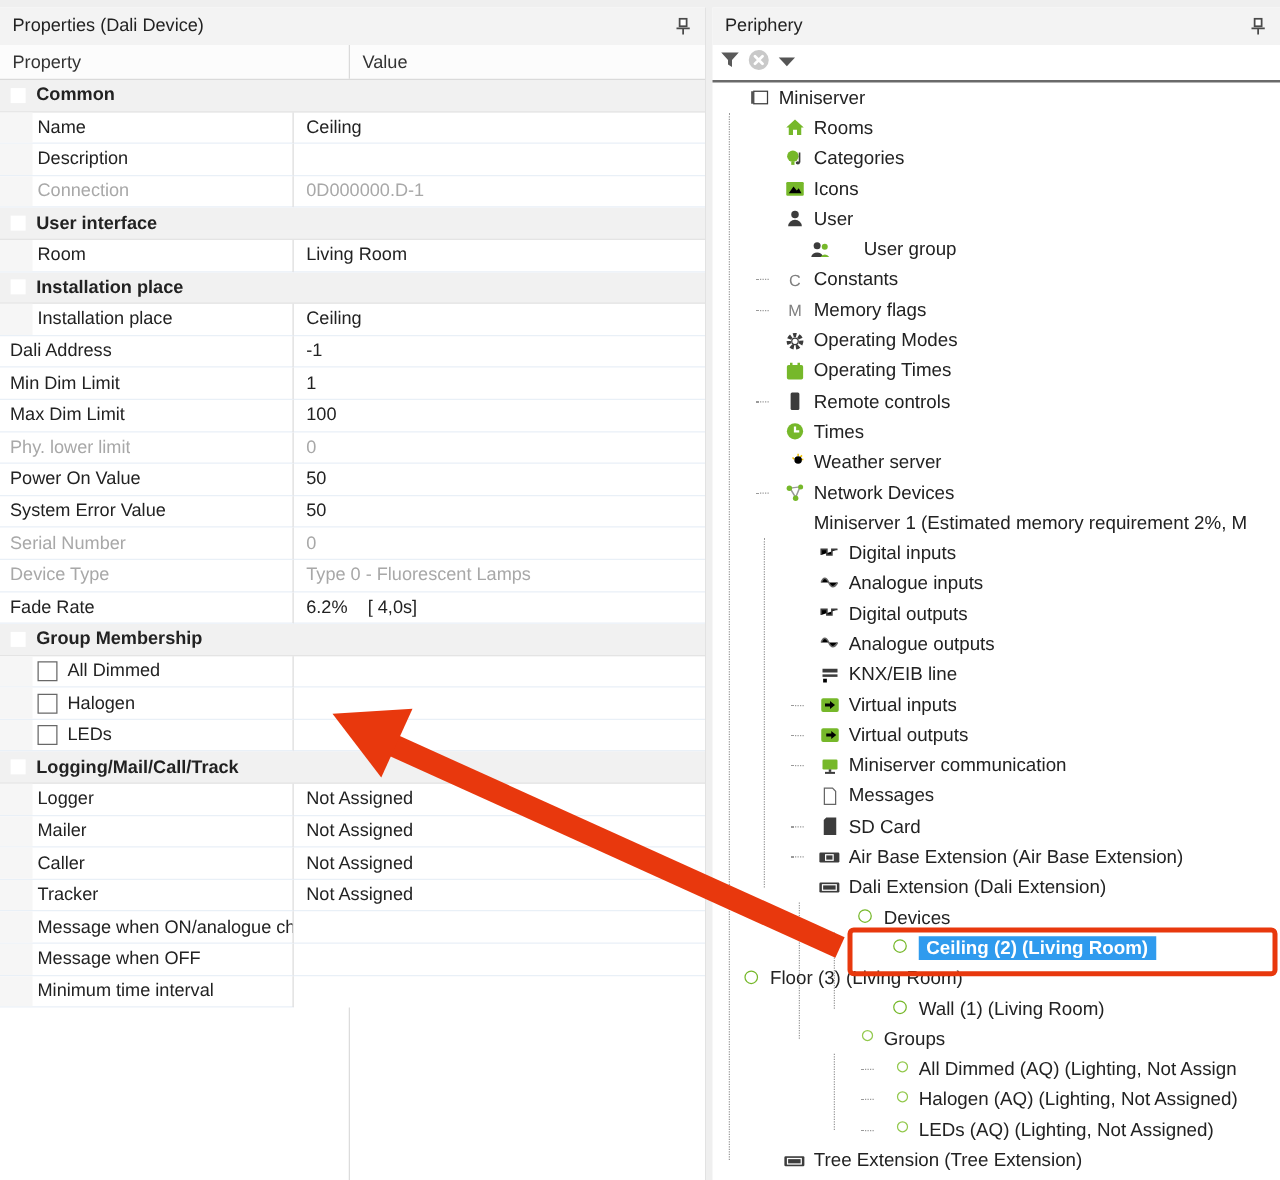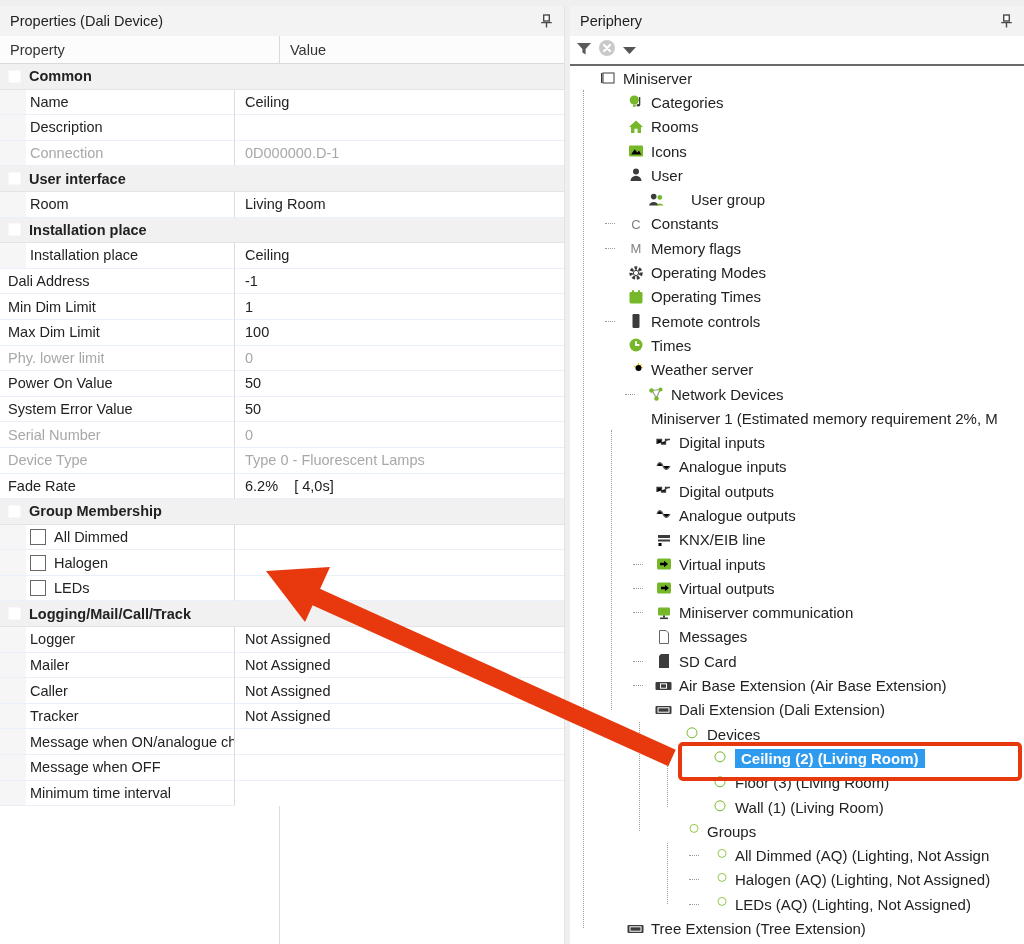--- a/index.html
+++ b/index.html
@@ -338,40 +338,40 @@
         <span class="tlabel">Miniserver</span>
       </div>
       <div class="trow" style="padding-left: 35px;">
         <span class="texp"><svg width="13" height="13" viewBox="0 0 13 13">
             <rect x="0.5" y="0.5" width="12" height="12" fill="#fff" stroke="#8a8a8a/">
               <path d="M3.2 6.5 H9.8 M6.5 3.2 V9.8" stroke="#333" stroke-width="1.2/"></path>
             </rect>
           </svg></span>
         <span class="ticon">
           <svg width="16" height="16" viewBox="0 0 16 16">
+            <polygon points="8,1.5 15,8 13,8 13,14 9.6,14 9.6,9.8 6.4,9.8 6.4,14 3,14 3,8 1,8" fill="#76b82a"></polygon>
+          </svg>
+        </span>
+        <span class="tlabel">Rooms</span>
+      </div>
+      <div class="trow" style="padding-left: 35px;">
+        <span class="texp"><svg width="13" height="13" viewBox="0 0 13 13">
+            <rect x="0.5" y="0.5" width="12" height="12" fill="#fff" stroke="#8a8a8a/">
+              <path d="M3.2 6.5 H9.8 M6.5 3.2 V9.8" stroke="#333" stroke-width="1.2/"></path>
+            </rect>
+          </svg></span>
+        <span class="ticon">
+          <svg width="16" height="16" viewBox="0 0 16 16">
             <circle cx="6.3" cy="6" r="4.6" fill="#76b82a"></circle>
             <rect x="5" y="10.5" width="2.6" height="2.4" fill="#76b82a"></rect>
             <rect x="11" y="3" width="1.3" height="8" fill="#3c3c3c"></rect>
             <ellipse cx="10.3" cy="11.2" rx="1.7" ry="1.3" fill="#3c3c3c"></ellipse>
           </svg>
         </span>
         <span class="tlabel">Categories</span>
-      </div>
-      <div class="trow" style="padding-left: 35px;">
-        <span class="texp"><svg width="13" height="13" viewBox="0 0 13 13">
-            <rect x="0.5" y="0.5" width="12" height="12" fill="#fff" stroke="#8a8a8a/">
-              <path d="M3.2 6.5 H9.8 M6.5 3.2 V9.8" stroke="#333" stroke-width="1.2/"></path>
-            </rect>
-          </svg></span>
-        <span class="ticon">
-          <svg width="16" height="16" viewBox="0 0 16 16">
-            <polygon points="8,1.5 15,8 13,8 13,14 9.6,14 9.6,9.8 6.4,9.8 6.4,14 3,14 3,8 1,8" fill="#76b82a"></polygon>
-          </svg>
-        </span>
-        <span class="tlabel">Rooms</span>
       </div>
       <div class="trow" style="padding-left: 35px;">
         <span class="texp"><svg width="13" height="13" viewBox="0 0 13 13">
             <rect x="0.5" y="0.5" width="12" height="12" fill="#fff" stroke="#8a8a8a/">
               <path d="M3.2 6.5 H9.8 M6.5 3.2 V9.8" stroke="#333" stroke-width="1.2/"></path>
             </rect>
           </svg></span>
         <span class="ticon">
           <svg width="16" height="16" viewBox="0 0 16 16">
             <rect x="1" y="2.5" width="14" height="11" rx="1" fill="#76b82a"></rect>
@@ -519,21 +519,21 @@
             <g stroke="#f2c200" stroke-width="1.2">
               <path d="M10.5 1 v2 M14.7 5.5 h-2 M13.6 2.3 l-1.4 1.4 M6 4 l1.5 1.4"></path>
             </g>
             <circle cx="10.5" cy="6" r="3" fill="#f2c200/">
               <path d="M1.5 12.8 a3.2 3.2 0 0 1 1.2-6.2 a4 4 0 0 1 7.6 1 a2.6 2.6 0 0 1 .6 5.2 z" fill="#6c96c2/"></path>
             </circle>
           </svg>
         </span>
         <span class="tlabel">Weather server</span>
       </div>
-      <div class="trow" style="padding-left: 35px; margin-left: 20px;">
+      <div class="trow" style="padding-left: 35px;">
         <span class="tstub"></span>
         <span class="ticon">
           <svg width="16" height="16" viewBox="0 0 16 16">
             <g stroke="#9a9a9a" stroke-width="1.2">
               <path d="M4 4.5 L12 3.5 M4 4.5 L8.5 12 M12 3.5 L8.5 12"></path>
             </g>
             <circle cx="3.5" cy="4.5" r="2.2" fill="#76b82a"></circle>
             <circle cx="12.5" cy="3.5" r="2" fill="#76b82a"></circle>
             <circle cx="8.5" cy="12.5" r="2.2" fill="#76b82a"></circle>
           </svg>
@@ -757,21 +757,21 @@
         <span class="ticon">
           <svg width="16" height="16" viewBox="0 0 16 16">
             <circle cx="8" cy="6.8" r="5" fill="#fff" stroke="#76b82a" stroke-width="2.2/">
               <text x="8" y="8.6" text-anchor="middle" font-size="4.6" font-weight="bold" font-family="Liberation Sans,sans-serif" fill="#555">N</text>
               <rect x="6" y="13.2" width="4" height="1.5" fill="#555/"></rect>
             </circle>
           </svg>
         </span>
         <span class="tlabel sel">Ceiling (2) (Living Room)</span>
       </div>
-      <div class="trow" style="padding-left: 119px;">
+      <div class="trow" style="">
         <span class="texp"><svg width="13" height="13" viewBox="0 0 13 13">
             <rect x="0.5" y="0.5" width="12" height="12" fill="#fff" stroke="#8a8a8a/">
               <path d="M3.2 6.5 H9.8 M6.5 3.2 V9.8" stroke="#333" stroke-width="1.2/"></path>
             </rect>
           </svg></span>
         <span class="ticon">
           <svg width="16" height="16" viewBox="0 0 16 16">
             <circle cx="8" cy="6.8" r="5" fill="#fff" stroke="#76b82a" stroke-width="2.2/">
               <text x="8" y="8.6" text-anchor="middle" font-size="4.6" font-weight="bold" font-family="Liberation Sans,sans-serif" fill="#555">N</text>
               <rect x="6" y="13.2" width="4" height="1.5" fill="#555/"></rect>

